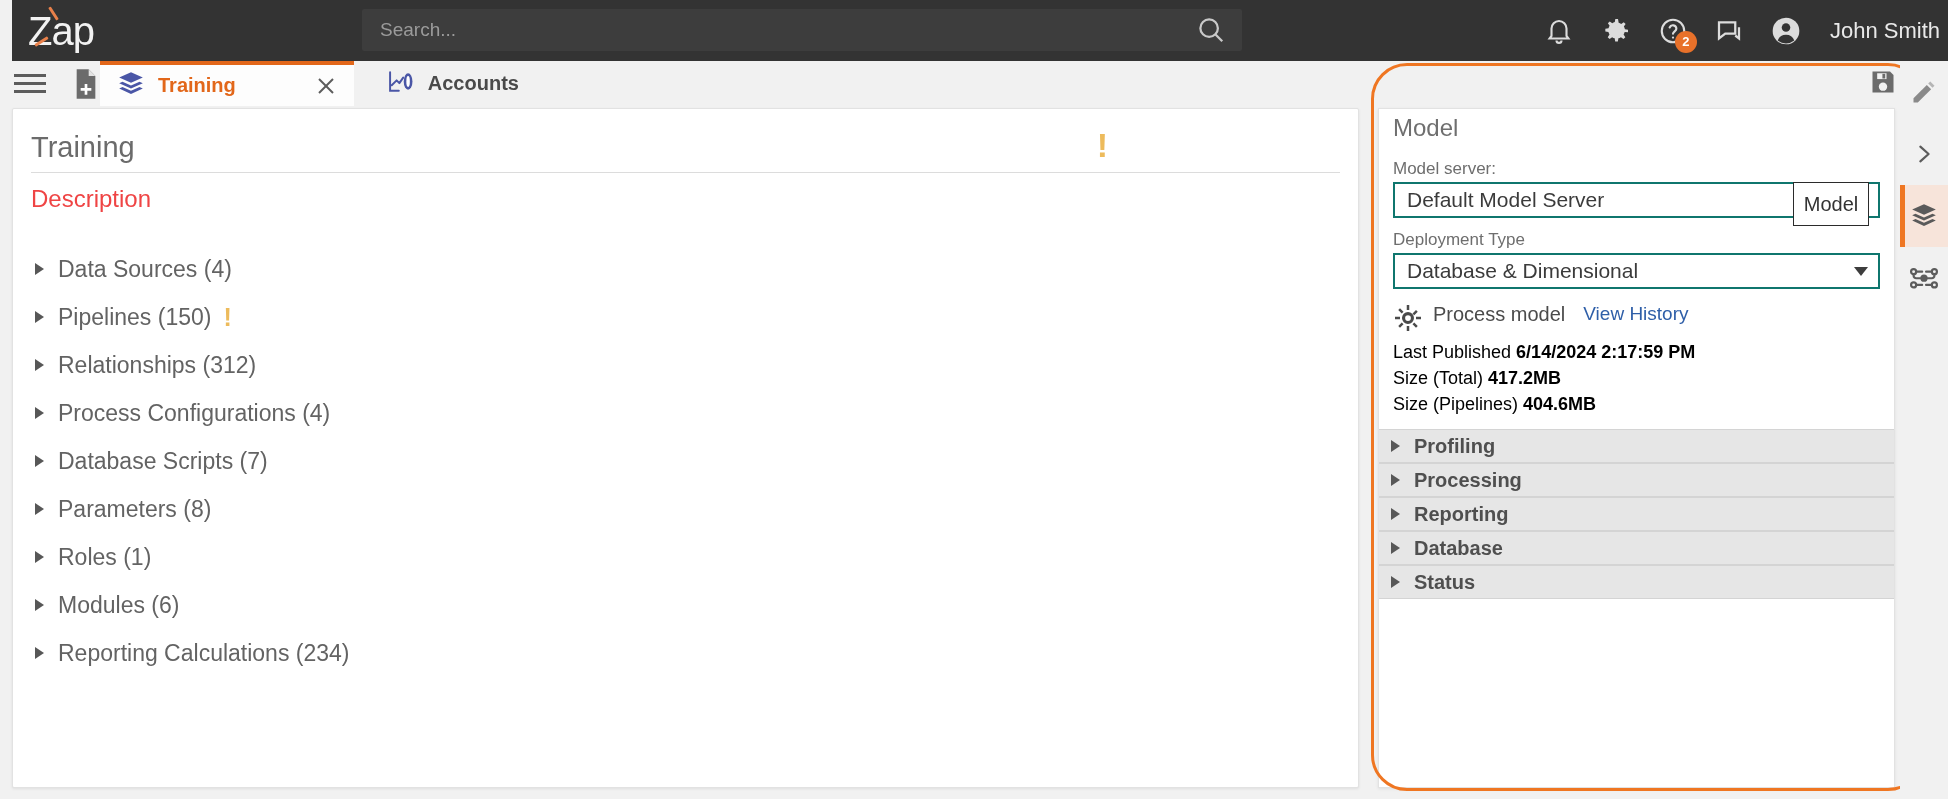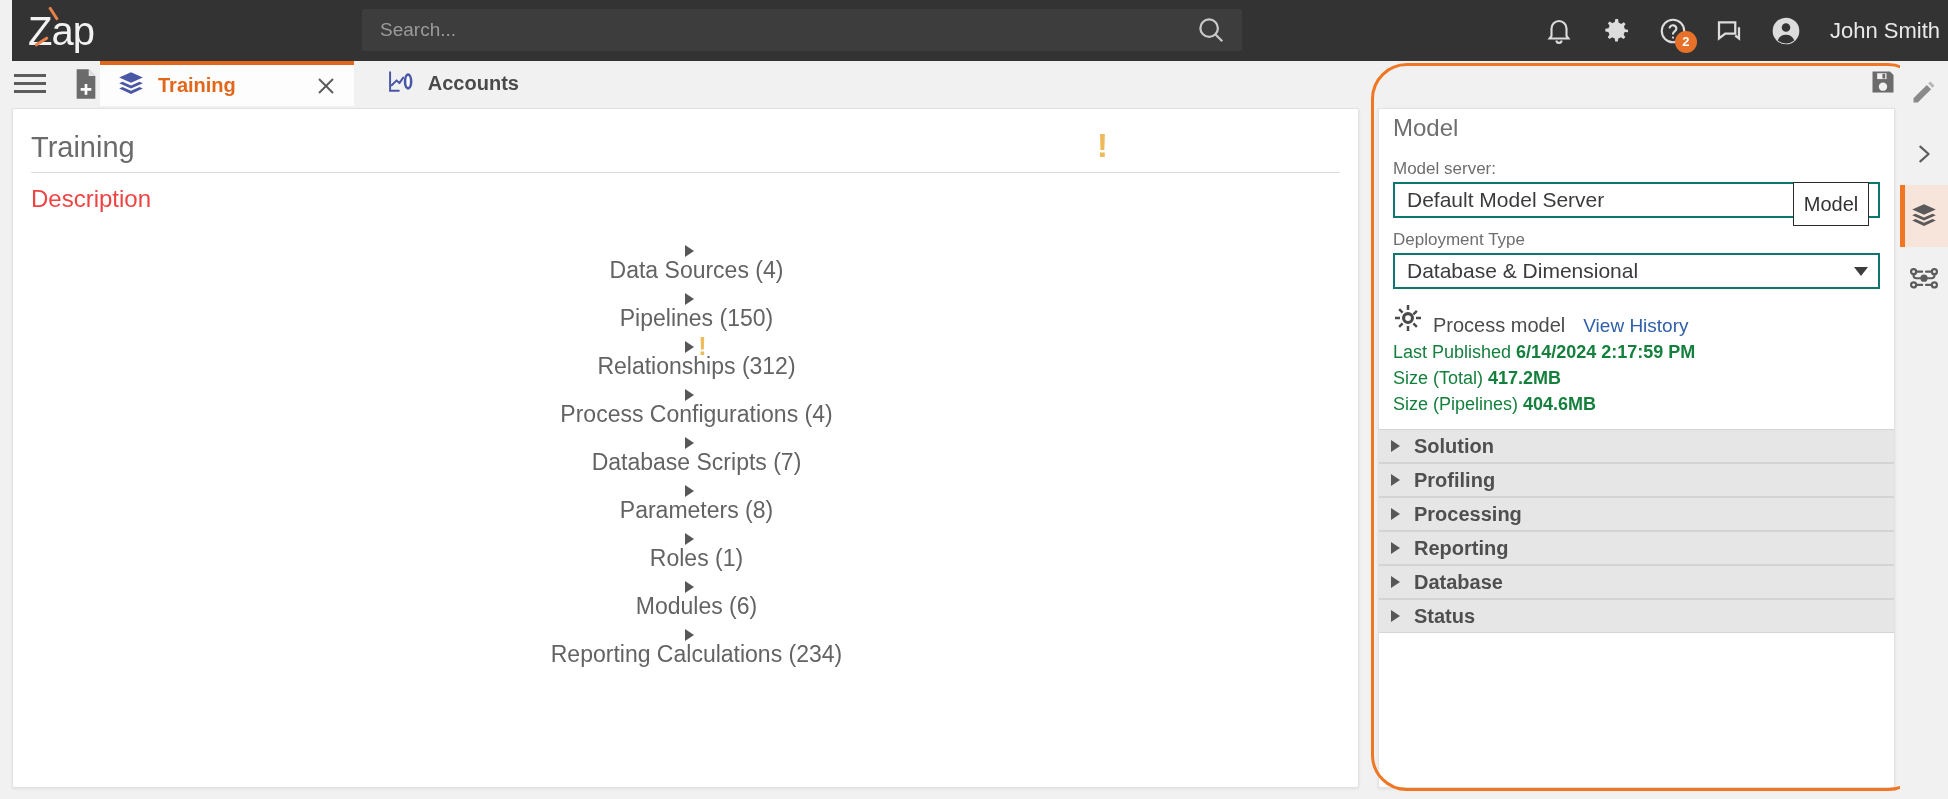--- a/index.html
+++ b/index.html
@@ -89,21 +89,21 @@
   .warn-exclaim {
     color: #edbb5c; font-size: 34px; font-weight: bold; line-height: 0.8;
     margin-right: 232px;
   }
   .content-desc {
     font-size: 24px; color: #ef4444; padding: 12px 0 0 18px;
   }
   .tree { margin-top: 32px; }
   .tree-item {
     display: flex; align-items: center; height: 48px; padding-left: 22px;
-    cursor: pointer; font-size: 23px; color: #636363; flex-direction: column;
+    cursor: pointer; font-size: 23px; color: #636363;
   }
   .tri {
     width: 0; height: 0; border-left: 9px solid #575757;
     border-top: 6px solid transparent; border-bottom: 6px solid transparent;
     margin-right: 14px;
   }
   .tree-warn { color: #edbb5c; font-size: 25px; font-weight: bold; margin-left: 12px; }
 
   
   .orange-frame {
@@ -139,24 +139,24 @@
   .select-box {
     height: 36px; border: 2px solid #0f766e; background: #fff;
     display: flex; align-items: center; justify-content: space-between;
     padding: 0 10px 0 12px; font-size: 21px; color: #3b3b3b; cursor: pointer;
     margin-bottom: 12px;
   }
   .caret-down {
     width: 0; height: 0; border-left: 7px solid transparent;
     border-right: 7px solid transparent; border-top: 9px solid #3d3d3d;
   }
-  .proc-row { display: flex; align-items: flex-end; margin-top: 14px; }
+  .proc-row { display: flex; align-items: flex-start; margin-top: 14px; }
   .proc-label { font-size: 20px; color: #4b4b4b; margin-left: 10px; }
   .view-history { font-size: 19px; color: #2f5fa8; margin-left: 18px; cursor: pointer; }
-  .stat-line { font-size: 18px; color: #15803d; margin-top: 5px; }
+  .stat-line { font-size: 18px; color: #000000; margin-top: 5px; }
   .stat-line b { font-weight: bold; }
 
   .panel-icons {
     position: absolute; right: 16px; top: 68px; display: flex;
     align-items: center; gap: 30px; z-index: 6;
   }
   .panel-icons > div { cursor: pointer; display: flex; }
   .dots { display: flex; flex-direction: column; gap: 4px; }
   .dots i { width: 5px; height: 5px; background: #6b6b6b; border-radius: 50%; display: block; }
 
@@ -392,24 +392,20 @@
         <b>417.2MB</b>
       </div>
       <div class="stat-line">
         <span>Size (Pipelines)</span>
         <b>404.6MB</b>
       </div>
     </div>
 
     <div class="section-hdr">
       <span class="tri-closed"></span>
-      <span>Solution</span>
-    </div>
-    <div class="section-hdr">
-      <span class="tri-closed"></span>
       <span>Profiling</span>
     </div>
     <div class="section-hdr">
       <span class="tri-closed"></span>
       <span>Processing</span>
     </div>
     <div class="section-hdr">
       <span class="tri-closed"></span>
       <span>Reporting</span>
     </div>

